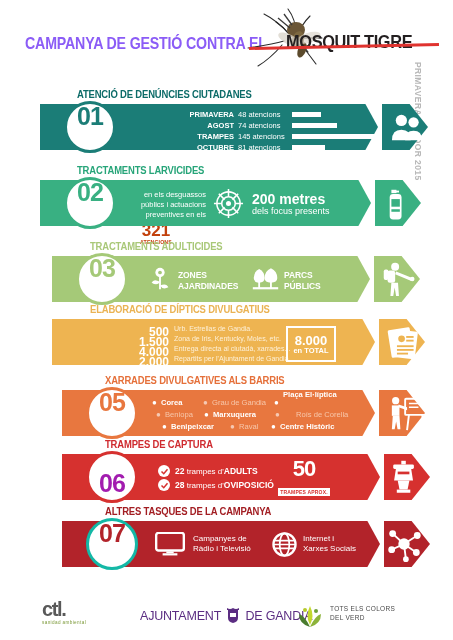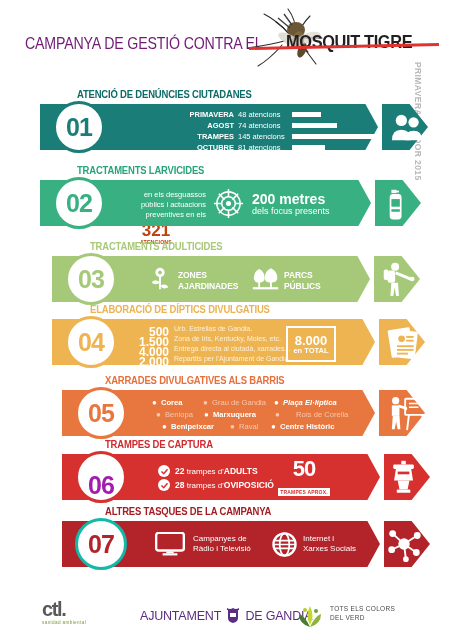--- a/index.html
+++ b/index.html
@@ -8,21 +8,21 @@
     background:#ffffff;
     font-family:"Liberation Sans",sans-serif;
     overflow:hidden;position:relative;
   }
   .cond{ transform:scaleX(.86); transform-origin:left center; display:inline-block; white-space:nowrap;}
 
   
   #header{position:absolute;left:0;top:0;width:453px;height:78px;}
   #header-title{
     position:absolute;left:25px;top:34px;
-    font-size:16.5px;font-weight:400;color:#701a75;letter-spacing:-.2px;
+    font-size:16.5px;font-weight:700;color:#8b5cf6;letter-spacing:-.2px;
   }
   #brand-title{
     position:absolute;right:20px;top:31px;
     font-size:19px;font-weight:900;color:#231f20;letter-spacing:-.4px;
   }
   #brand-strike{
     position:absolute;right:14px;top:45px;width:190px;height:3px;
     background:#e0332f;transform:rotate(-1.2deg);
   }
   #mosquito{position:absolute;left:218px;top:4px;width:120px;height:72px;}
@@ -45,23 +45,23 @@
     position:absolute;height:46px;border-radius:0;
   }
   .bar-body{position:absolute;left:0;top:0;height:46px;}
   .bar-arrow{
     position:absolute;top:0;width:22px;height:46px;
   }
   .chev{
     position:absolute;top:0;width:14px;height:46px;
   }
   .numcircle{
-    position:absolute;top:-3px;left:13px;width:52px;height:52px;border-radius:50%;
+    position:absolute;top:-3px;left:24px;width:52px;height:52px;border-radius:50%;
     background:#ffffff;box-sizing:border-box;
-    display:flex;align-items:center;justify-content:center;
+    display:flex;align-items:flex-start;justify-content:center;
   }
   .numtxt{font-size:25px;font-weight:700;letter-spacing:-1px;line-height:1;}
   .hexicon{
     position:absolute;top:2px;width:42px;height:42px;
     display:flex;align-items:center;justify-content:center;
   }
 
   
   #s1-title{left:77px;top:88px;color:#0c6b68;}
   #s1bar{left:40px;top:104px;}
@@ -359,23 +359,20 @@
 </div>
 
 <div class="section">
   <div class="sec-title" id="s4-title"><span class="cond">ELABORACIÓ DE DÍPTICS DIVULGATIUS</span></div>
 
   <div class="bar" id="s4bar" style="width:380px;">
     <div class="bar-body" id="s4body"></div>
     <div class="chev" id="s4arrowL"></div>
     <div class="bar-arrow" id="s4arrowR"></div>
 
-    <div class="numcircle" style="border:3px solid #eeb451;">
-      <span class="numtxt" style="color:#eeb451;">04</span>
-    </div>
 
     <div class="s4row" style="left:60px;top:6px;width:222px;">
       <div class="s4num" style="right:165px;">500</div>
       <div class="s4desc" style="left:62px;">Urb. Estrellas de Gandia.</div>
     </div>
     <div class="s4row" style="left:60px;top:16px;width:222px;">
       <div class="s4num" style="right:165px;">1.500</div>
       <div class="s4desc" style="left:62px;">Zona de Iris, Kentucky, Moles, etc.</div>
     </div>
     <div class="s4row" style="left:60px;top:26px;width:222px;">
@@ -417,21 +414,21 @@
 
     <div class="numcircle" style="border:3px solid #e8773f;">
       <span class="numtxt" style="color:#e8773f;">05</span>
     </div>
 
     <span class="pin" style="left:90px;top:9px;">●</span>
     <span class="nb bold" style="left:99px;top:9px;">Corea</span>
     <span class="pin" style="left:141px;top:9px;opacity:.6;">●</span>
     <span class="nb light" style="left:150px;top:9px;">Grau de Gandia</span>
     <span class="pin" style="left:212px;top:9px;">●</span>
-    <span class="nb bold" style="left:221px;top:9px;font-style:italic;">Plaça El·líptica</span>
+    <span class="nb bold" style="left:221px;top:1px;">Plaça El·líptica</span>
 
     <span class="pin" style="left:94px;top:21px;opacity:.6;">●</span>
     <span class="nb light" style="left:103px;top:21px;">Beniopa</span>
     <span class="pin" style="left:142px;top:21px;">●</span>
     <span class="nb bold" style="left:151px;top:21px;">Marxuquera</span>
     <span class="pin" style="left:213px;top:21px;opacity:.6;">●</span>
     <span class="nb light" style="left:234px;top:21px;text-align:right;">Roís de Corella</span>
 
     <span class="pin" style="left:100px;top:33px;">●</span>
     <span class="nb bold" style="left:109px;top:33px;">Benipeixcar</span>

